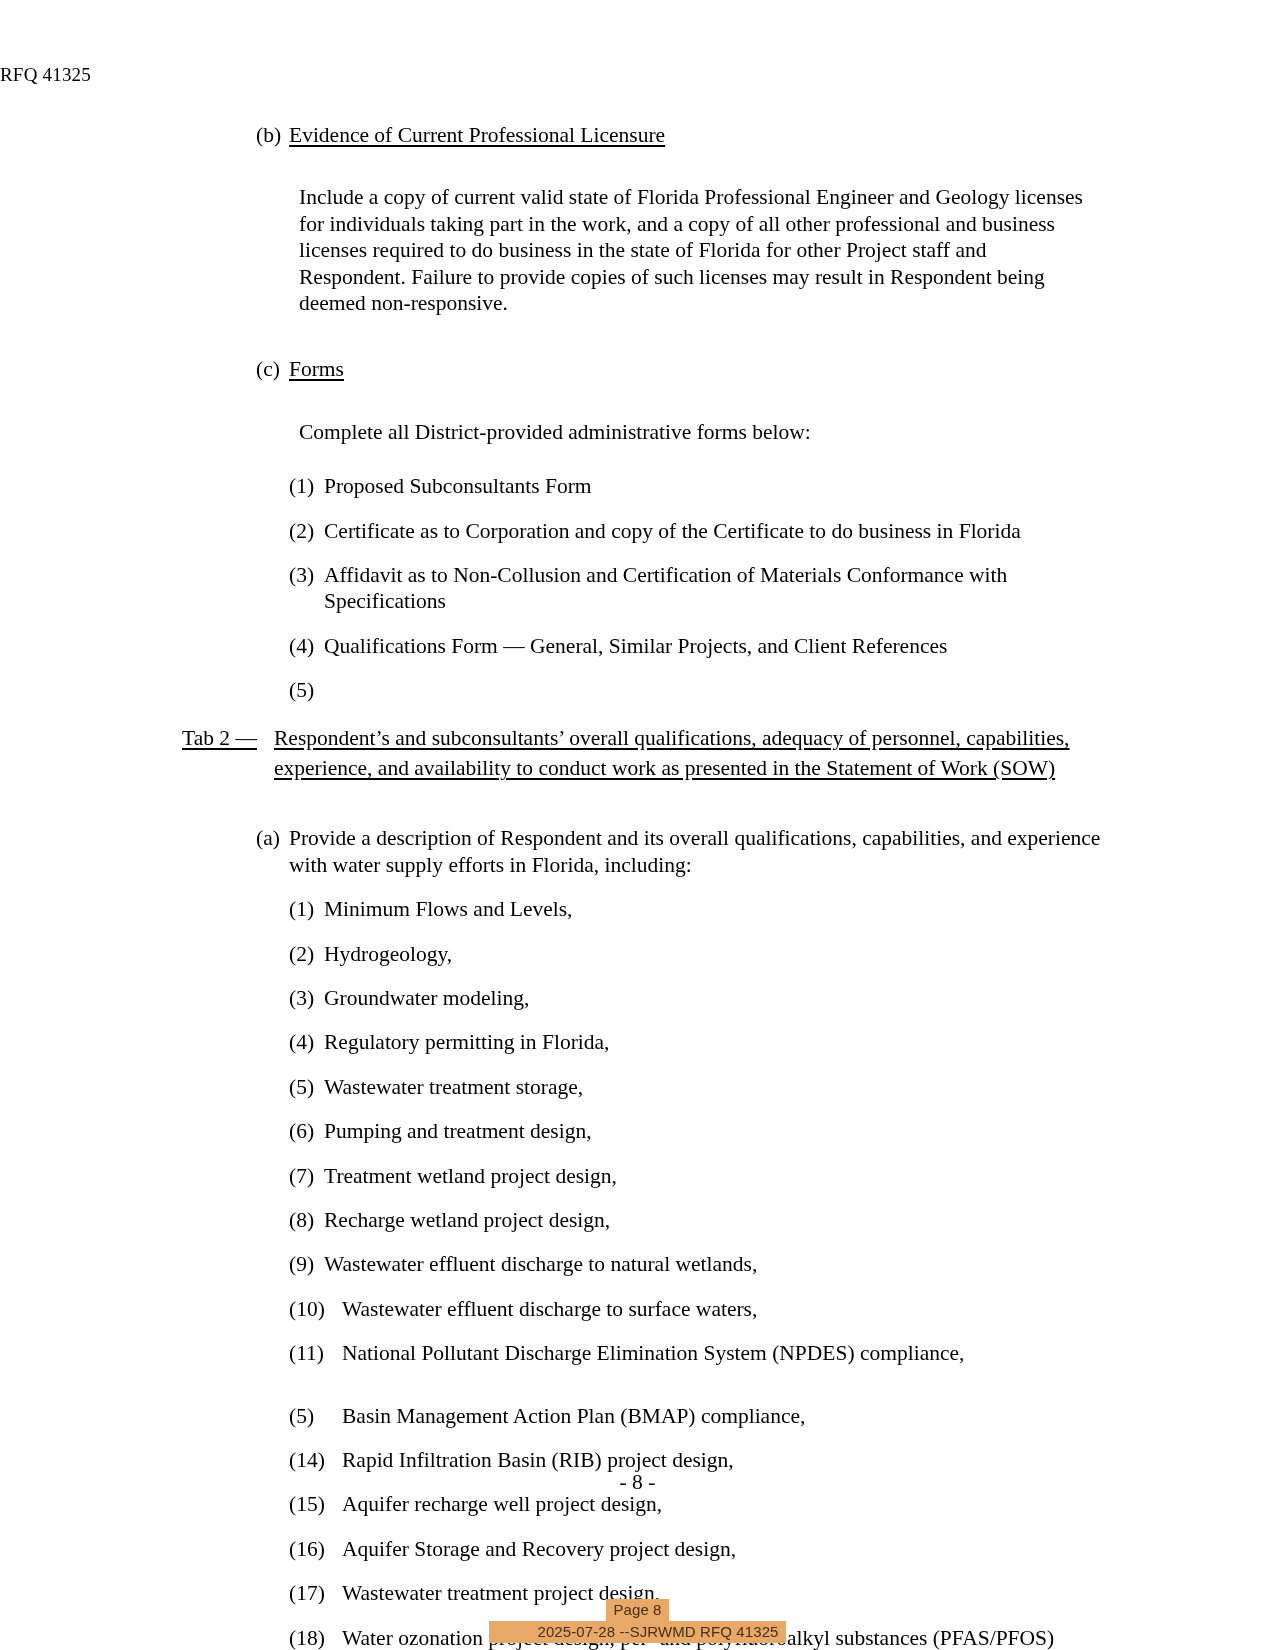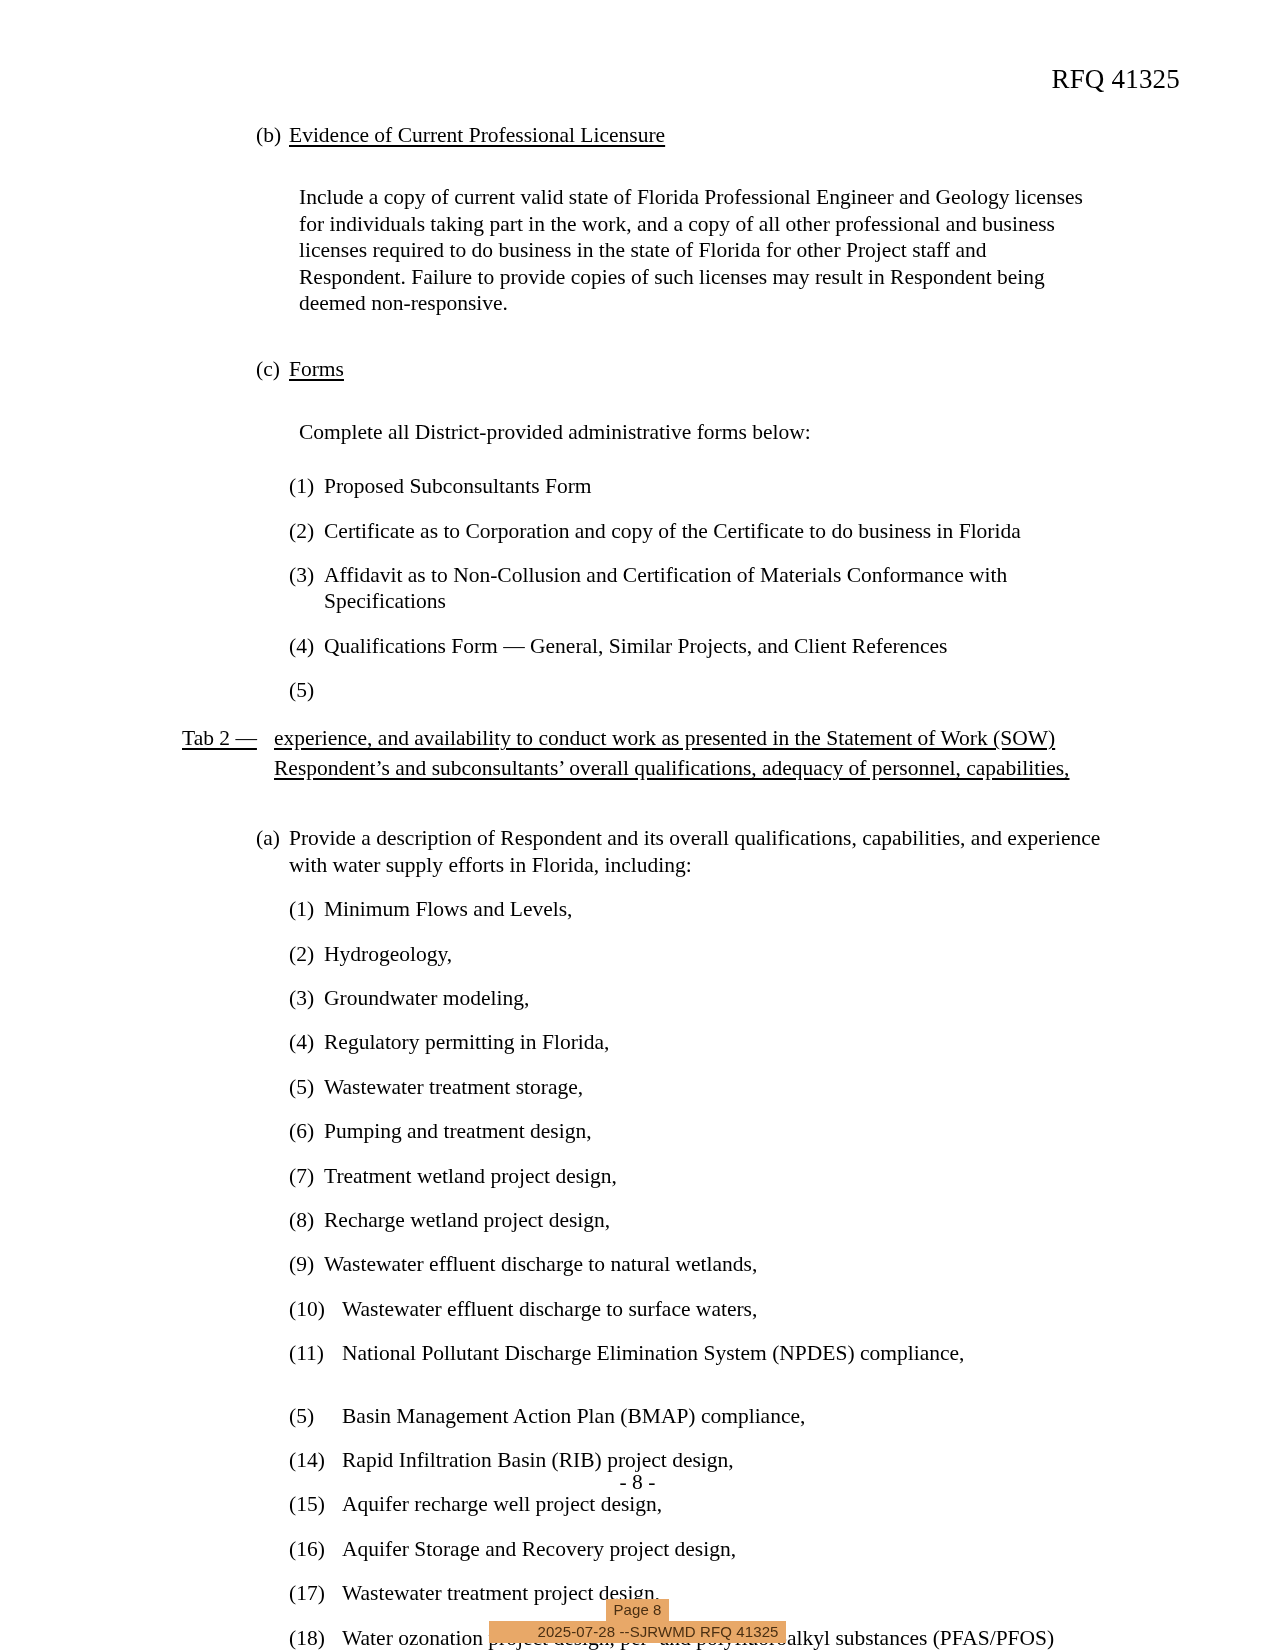--- a/index.html
+++ b/index.html
@@ -20,22 +20,22 @@
     overflow: hidden;
     box-sizing: border-box;
   }
 
   
   .doc-header {
     position: absolute;
     top: 64px;
     left: 0;
     right: 95px;
-    text-align: right;
-    font-size: 27px;
+    text-align: left;
+    font-size: 19px;
     letter-spacing: 0.2px;
   }
 
   
   .body-col {
     position: absolute;
     top: 122px;
     left: 166px;
     width: 935px;
   }
@@ -189,22 +189,22 @@
     </div>
     <div class="spacer-sm"></div>
     <div class="blk numbered">
       <span class="marker">(5)</span>
     </div>
 
     <div class="spacer-lg"></div>
 
     <div class="tab-head">
       <span class="tab-label">Tab 2 —</span>
+      <span class="tab-text">Respondent’s and subconsultants’ overall qualifications, adequacy of personnel, capabilities,</span>
       <span class="tab-text">experience, and availability to conduct work as presented in the Statement of Work (SOW)</span>
-      <span class="tab-text">Respondent’s and subconsultants’ overall qualifications, adequacy of personnel, capabilities,</span>
     </div>
 
     <div class="spacer-md"></div>
 
     <div class="blk lettered">
       <span class="marker">(a)</span>
       <span>Provide a description of Respondent and its overall qualifications, capabilities, and experience with water supply efforts in Florida, including:</span>
     </div>
 
     <div class="spacer-sm"></div>

